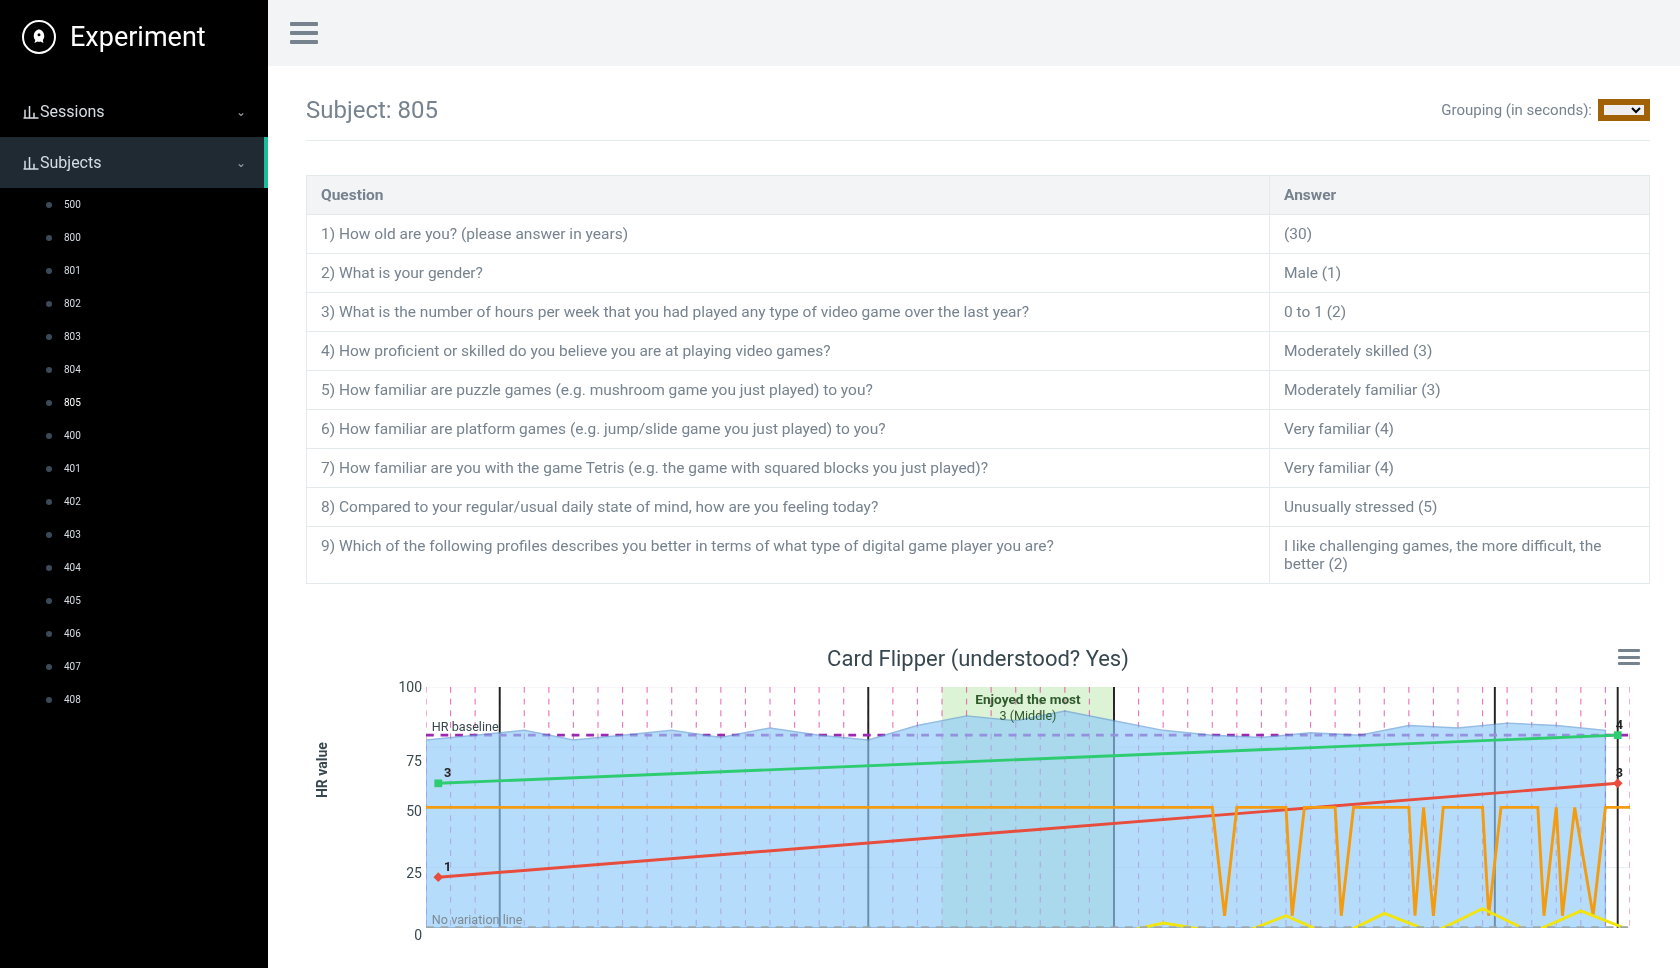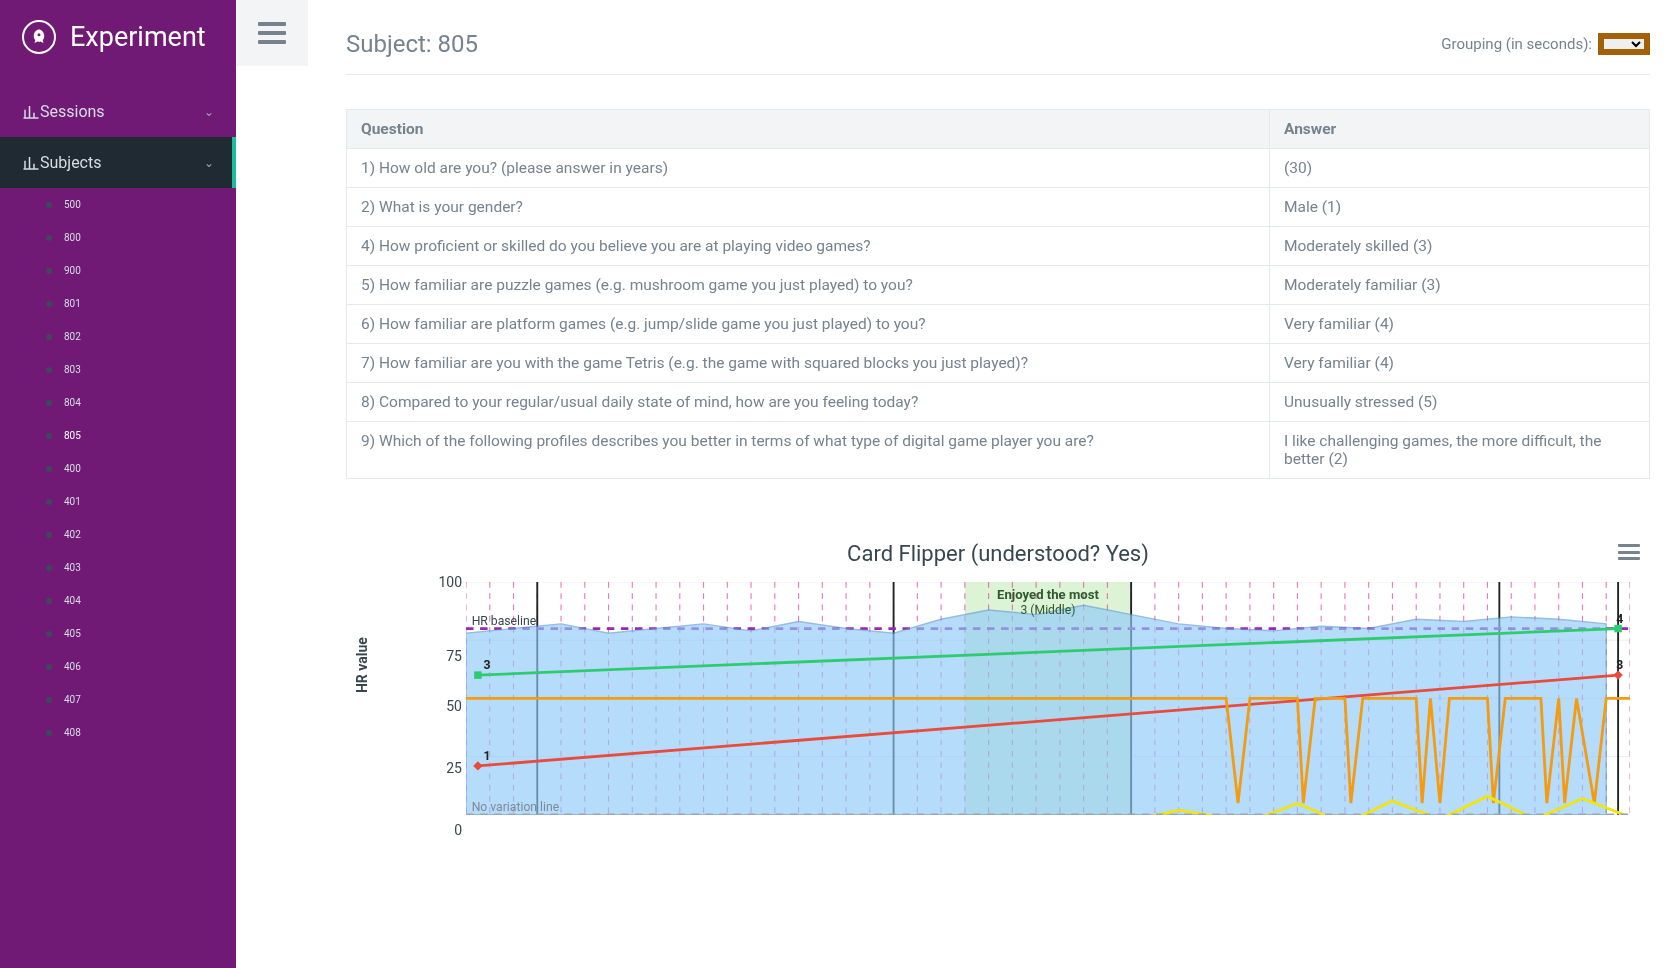--- a/index.html
+++ b/index.html
@@ -1,34 +1,34 @@
 <!DOCTYPE html>
 <html><head>
 <meta charset="utf-8">
 <style>
   *{box-sizing:border-box;margin:0;padding:0}
   body{font-family:-apple-system,BlinkMacSystemFont,"Segoe UI",Roboto,Arial,sans-serif;font-size:14px;color:#76838f;background:#fff;overflow:hidden}
   .app{display:flex;width:1680px;height:968px}
   
-  .sidebar{width:236px;background:#701a75;color:#ecf0f5;display:flex;flex-direction:column;flex-shrink:0;position:relative}
+  .sidebar{width:268px;background:#000000;color:#ecf0f5;display:flex;flex-direction:column;flex-shrink:0;position:relative}
   .brand{display:flex;align-items:center;gap:14px;padding:20px 22px 22px 22px;font-size:27px;font-weight:400;color:#fff}
   .brand-icon{width:34px;height:34px;border:2px solid #fff;border-radius:50%;display:flex;align-items:center;justify-content:center}
   .brand-icon svg{width:18px;height:18px;fill:#fff}
   .nav{padding-top:10px}
   .nav-item{display:flex;align-items:center;padding:16px 22px;color:#d6dde4;font-size:16px;cursor:pointer;position:relative}
   .nav-item:hover,.nav-item.active{background:#1f2a33}
   .nav-item.active::after{content:"";position:absolute;right:0;top:0;bottom:0;width:4px;background:#1abc9c}
   .nav-icon{width:18px;height:18px}
   .chev{margin-left:auto;font-size:12px;color:#9ba6b2}
   .sub{border-left:16px solid transparent}
   .sub-item{position:relative;padding:11px 0 11px 48px;font-size:10px;color:#d6dde4;cursor:pointer}
   .sub-item::before{content:"";position:absolute;left:30px;top:50%;width:6px;height:6px;border-radius:50%;background:#3a4a56;transform:translateY(-50%)}
   .sub-item.selected{color:#fff}
   
-  .main{flex:1;display:flex;min-width:0}
+  .main{flex:1;display:flex;flex-direction:column;min-width:0}
   .topbar{height:66px;background:#f3f4f5;display:flex;align-items:center;padding:0 22px;flex-shrink:0}
   .burger{width:28px;height:22px;cursor:pointer;display:flex;flex-direction:column;justify-content:space-between}
   .burger span{height:4px;background:#76838f;border-radius:1px}
   .content{flex:1;overflow-y:auto;padding:30px 30px 0 38px}
   
   .page-head{display:flex;align-items:center;justify-content:space-between;padding-bottom:16px;border-bottom:1px solid #e4eaec;margin-bottom:34px}
   .page-title{font-size:24px;font-weight:400;color:#76838f}
   .grouping{font-size:15px;color:#76838f;display:flex;align-items:center;gap:6px}
   .grouping select{border:6px solid #a16207;font-size:14px;padding:3px 2px;height:22px}
   
@@ -71,21 +71,20 @@
       <div class="nav-item active">
         <svg class="nav-icon" viewBox="0 0 24 24" fill="none" stroke="#d6dde4" stroke-width="2">
             <path d="M4 20V9M10 20V4M16 20v-7M22 20H2"></path>
           </svg>
         <span>Subjects</span>
         <span class="chev">⌄</span>
       </div>
       <div class="sub" id="subjects-list">
           <div class="sub-item">500</div>
           <div class="sub-item">800</div>
-          <div class="sub-item">900</div>
           <div class="sub-item">801</div>
           <div class="sub-item">802</div>
           <div class="sub-item">803</div>
           <div class="sub-item">804</div>
           <div class="sub-item selected">805</div>
           <div class="sub-item">400</div>
           <div class="sub-item">401</div>
           <div class="sub-item">402</div>
           <div class="sub-item">403</div>
           <div class="sub-item">404</div>
@@ -125,20 +124,24 @@
           </tr>
         </thead>
         <tbody id="qa-body">
             <tr>
               <td>1) How old are you? (please answer in years)</td>
               <td class="acol">(30)</td>
             </tr>
             <tr>
               <td>2) What is your gender?</td>
               <td class="acol">Male (1)</td>
+            </tr>
+            <tr>
+              <td>3) What is the number of hours per week that you had played any type of video game over the last year?</td>
+              <td class="acol">0 to 1 (2)</td>
             </tr>
             <tr>
               <td>4) How proficient or skilled do you believe you are at playing video games?</td>
               <td class="acol">Moderately skilled (3)</td>
             </tr>
             <tr>
               <td>5) How familiar are puzzle games (e.g. mushroom game you just played) to you?</td>
               <td class="acol">Moderately familiar (3)</td>
             </tr>
             <tr>

